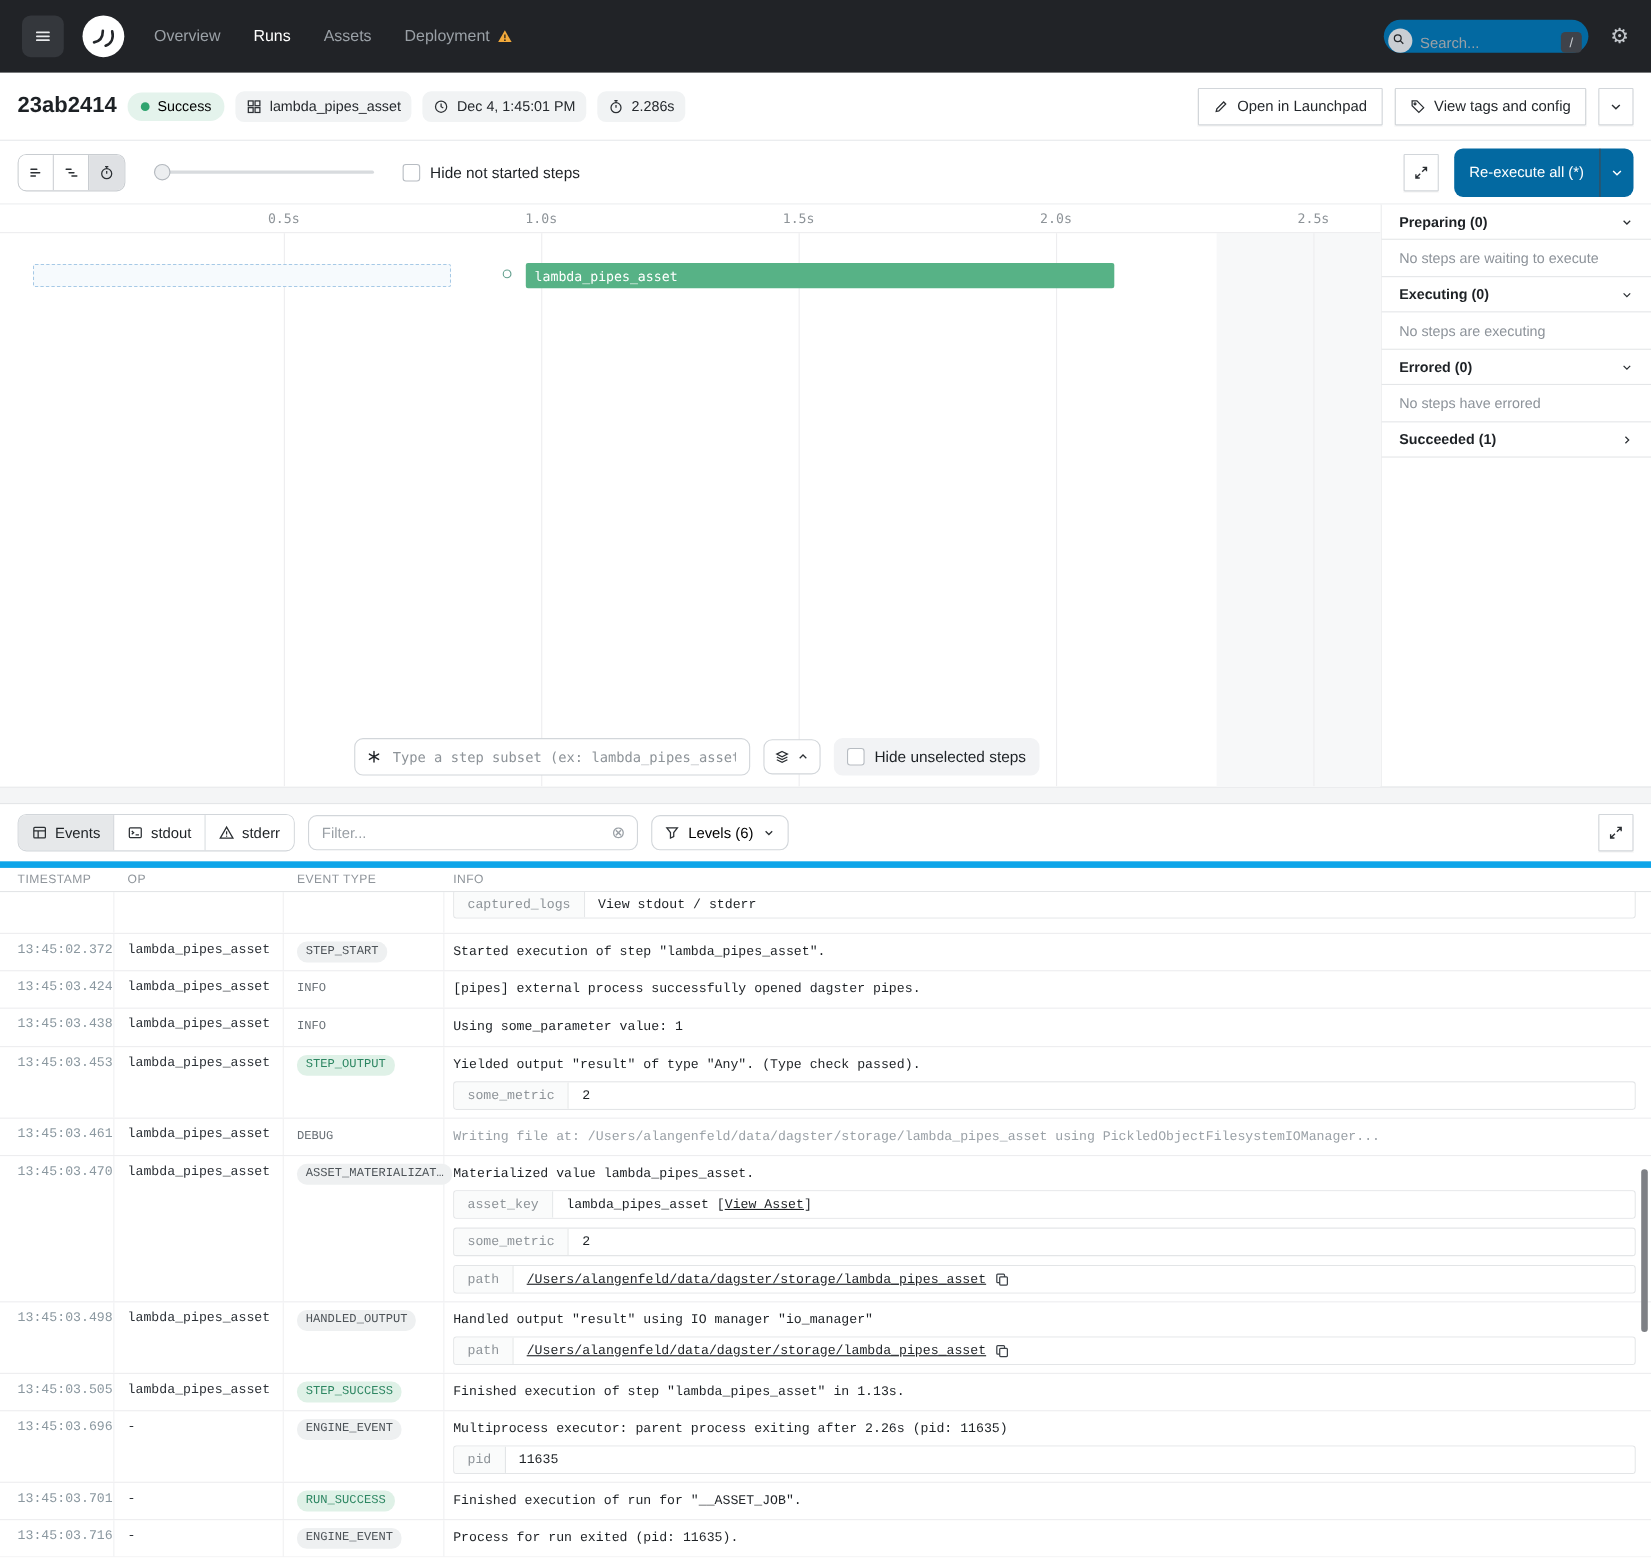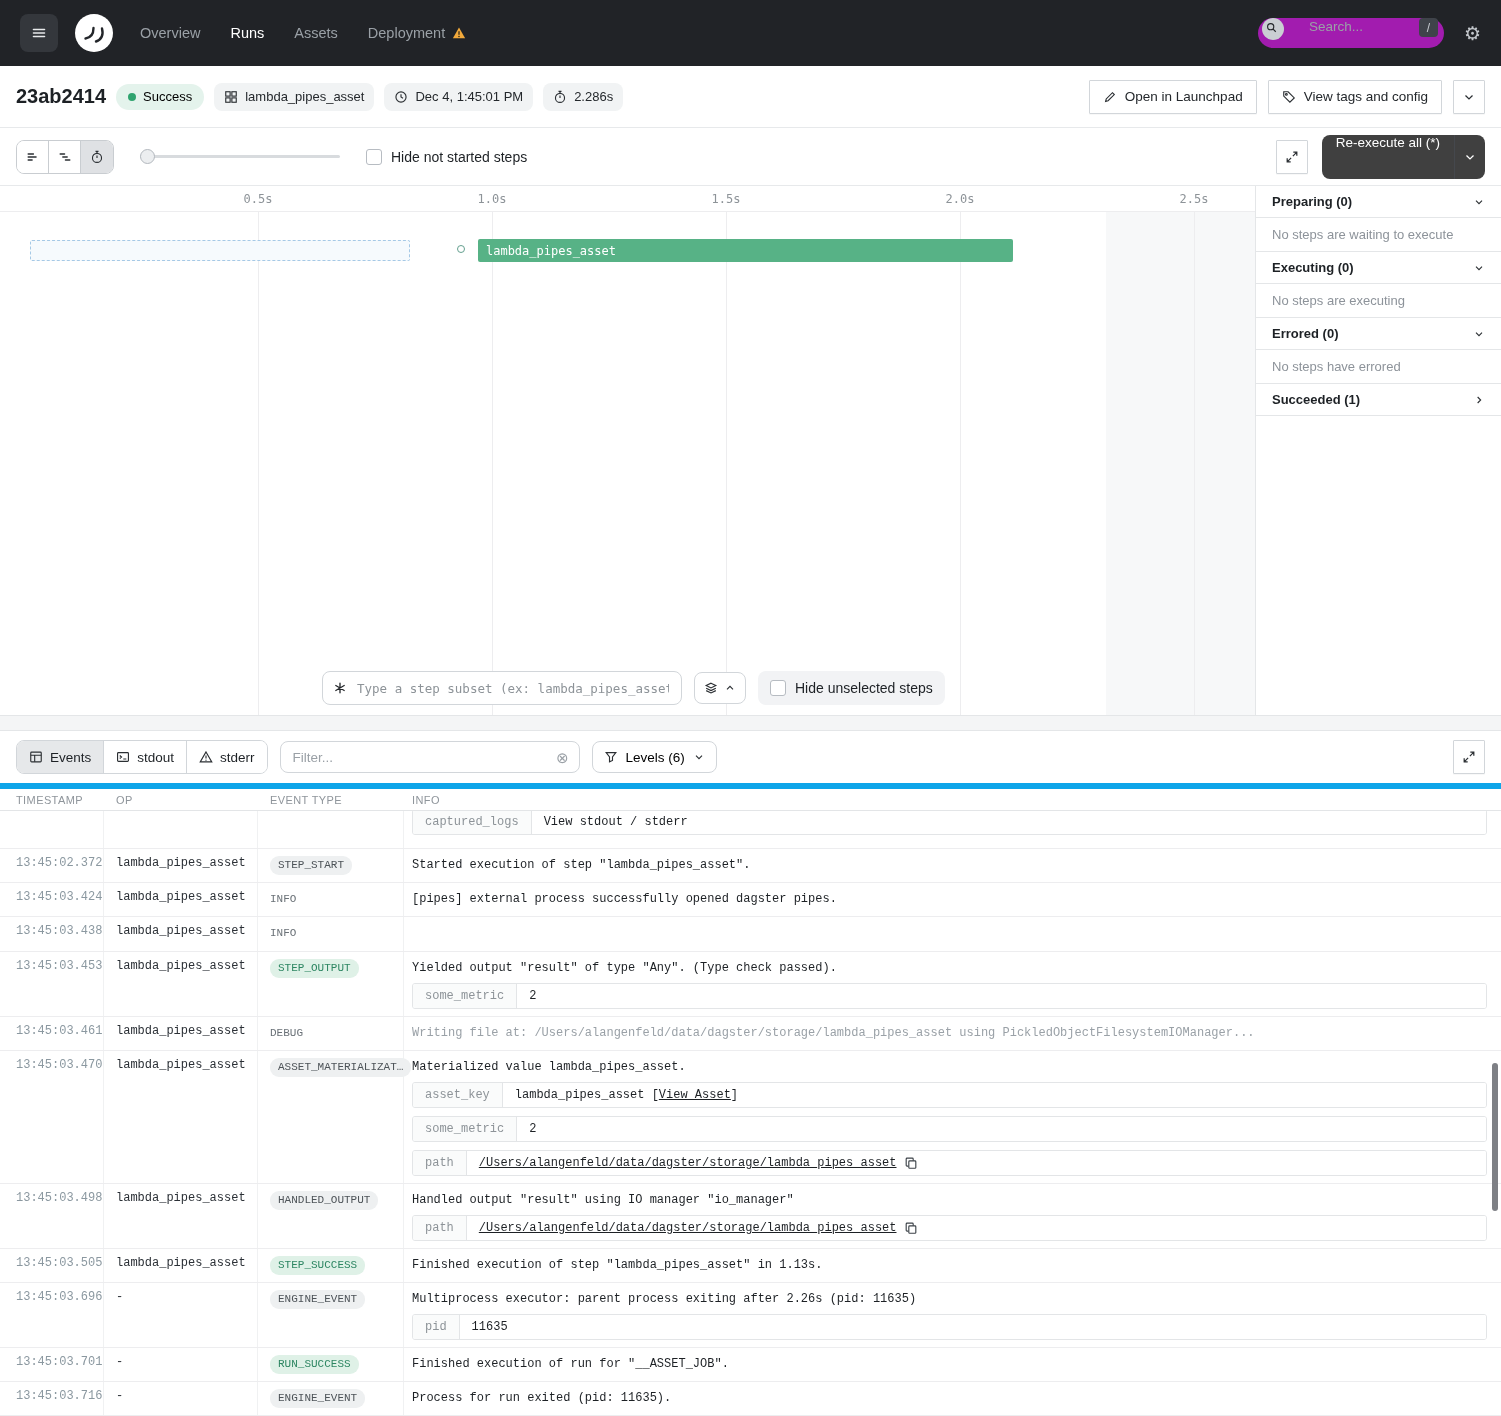--- a/index.html
+++ b/index.html
@@ -14,21 +14,21 @@
   .ic14 { width: 14px; height: 14px; }
   .ic12 { width: 12px; height: 12px; }
 
   
   .navbar { height: 66px; background: #212327; display: flex; align-items: center; padding: 0 20px; flex: none; }
   .hamburger { width: 38px; height: 38px; border-radius: 8px; background: #34373c; border: none; display: flex; align-items: center; justify-content: center; cursor: pointer; }
   .logo { width: 40px; height: 40px; margin: 0 26px 0 16px; }
   .nav-links { display: flex; gap: 30px; align-items: center; }
   .nav-link { color: #9aa0a6; font-size: 14.5px; display: flex; align-items: center; gap: 7px; cursor: pointer; white-space: nowrap; }
   .nav-link.active { color: #ffffff; }
-  .searchbox { width: 186px; height: 30px; background: #a21caf; border-radius: 15px; display: flex; align-items: flex-start; padding: 0 6px 0 4px; gap: 23px; }
+  .searchbox { width: 186px; height: 30px; background: #0369a1; border-radius: 15px; display: flex; align-items: flex-end; padding: 0 6px 0 4px; gap: 5px; }
   .search-badge { width: 22px; height: 22px; border-radius: 50%; background: #caced3; display: flex; align-items: center; justify-content: center; flex: none; }
   .search-badge svg { width: 13px; height: 13px; }
   .search-input { flex: 1; min-width: 0; background: transparent; border: none; outline: none; color: #d6dade; font-size: 13.5px; font-family: "Liberation Sans", sans-serif; }
   .search-input::placeholder { color: #9aa0a6; }
   .kbd { width: 19px; height: 19px; border-radius: 4px; background: #3f434a; color: #c8cdd2; font-size: 12px; display: flex; align-items: center; justify-content: center; flex: none; }
   .gear { font-size: 19px; color: #c3c7cc; margin-left: 20px; cursor: pointer; line-height: 1; }
 
   
   .run-header { height: 62px; border-bottom: 1px solid #e7e9eb; display: flex; align-items: center; padding: 0 16px; gap: 10px; flex: none; }
   .run-id { font-size: 20px; font-weight: 700; margin-right: 10px; }
@@ -43,21 +43,21 @@
   .toolbar { height: 58px; border-bottom: 1px solid #e7e9eb; display: flex; align-items: center; padding: 0 16px; gap: 26px; flex: none; }
   .segmented { display: flex; border: 1px solid #c9cdd1; border-radius: 8px; overflow: hidden; }
   .seg-btn { width: 32px; height: 32px; background: #fff; border: none; border-right: 1px solid #c9cdd1; display: flex; align-items: center; justify-content: center; cursor: pointer; }
   .seg-btn:last-child { border-right: none; }
   .seg-btn.active { background: #dfe1e4; }
   .slider { position: relative; width: 200px; height: 16px; display: flex; align-items: center; }
   .slider-track { width: 100%; height: 3px; background: #d8dbde; border-radius: 2px; }
   .slider-knob { position: absolute; left: 0; top: 0; width: 15px; height: 15px; border-radius: 50%; background: #eceef0; border: 1px solid #b3b8be; }
   .check-row { display: flex; align-items: center; gap: 9px; font-size: 14px; cursor: pointer; }
   .checkbox { width: 16px; height: 16px; border: 1.5px solid #b7bcc2; border-radius: 3px; background: #fff; flex: none; }
-  .reexec { display: flex; height: 44px; background: #404040; border-radius: 8px; color: #fff; font-size: 13.5px; cursor: pointer; overflow: hidden; }
+  .reexec { display: flex; align-items: center; height: 44px; background: #0369a1; border-radius: 8px; color: #fff; font-size: 13.5px; cursor: pointer; overflow: hidden; }
   .reexec-label { padding: 0 14px; }
   .reexec-sep { width: 1px; align-self: stretch; background: #45484d; }
   .reexec-caret { width: 30px; display: flex; align-items: center; justify-content: center; }
   .tool-right { display: flex; align-items: center; gap: 14px; }
 
   
   .main { display: flex; height: 529px; flex: none; }
   .gantt { flex: 1; position: relative; overflow: hidden; background: #fff; }
   .gantt-axis { position: absolute; top: 0; left: 0; right: 0; height: 26px; border-bottom: 1px solid #ededef; z-index: 2; }
   .tick-label { position: absolute; top: 6px; transform: translateX(-50%); font-family: "DejaVu Sans Mono", monospace; font-size: 12px; color: #8d9398; }
@@ -466,20 +466,23 @@
           <div class="cell cell-op">lambda_pipes_asset</div>
           <div class="cell cell-et"><span class="badge badge-plain">INFO</span></div>
           <div class="cell cell-info">
             <div class="info-text">[pipes] external process successfully opened dagster pipes.</div>
           </div>
         </div>
         <div class="log-row">
           <div class="cell cell-ts">13:45:03.438</div>
           <div class="cell cell-op">lambda_pipes_asset</div>
           <div class="cell cell-et"><span class="badge badge-plain">INFO</span></div>
+          <div class="cell cell-info">
+            <div class="info-text">Using some_parameter value: 1</div>
+          </div>
         </div>
         <div class="log-row">
           <div class="cell cell-ts">13:45:03.453</div>
           <div class="cell cell-op">lambda_pipes_asset</div>
           <div class="cell cell-et"><span class="badge badge-green">STEP_OUTPUT</span></div>
           <div class="cell cell-info">
             <div class="info-text">Yielded output "result" of type "Any". (Type check passed).</div>
             <div class="meta-tag">
               <span class="meta-label">some_metric</span>
               <span class="meta-value">2</span>

